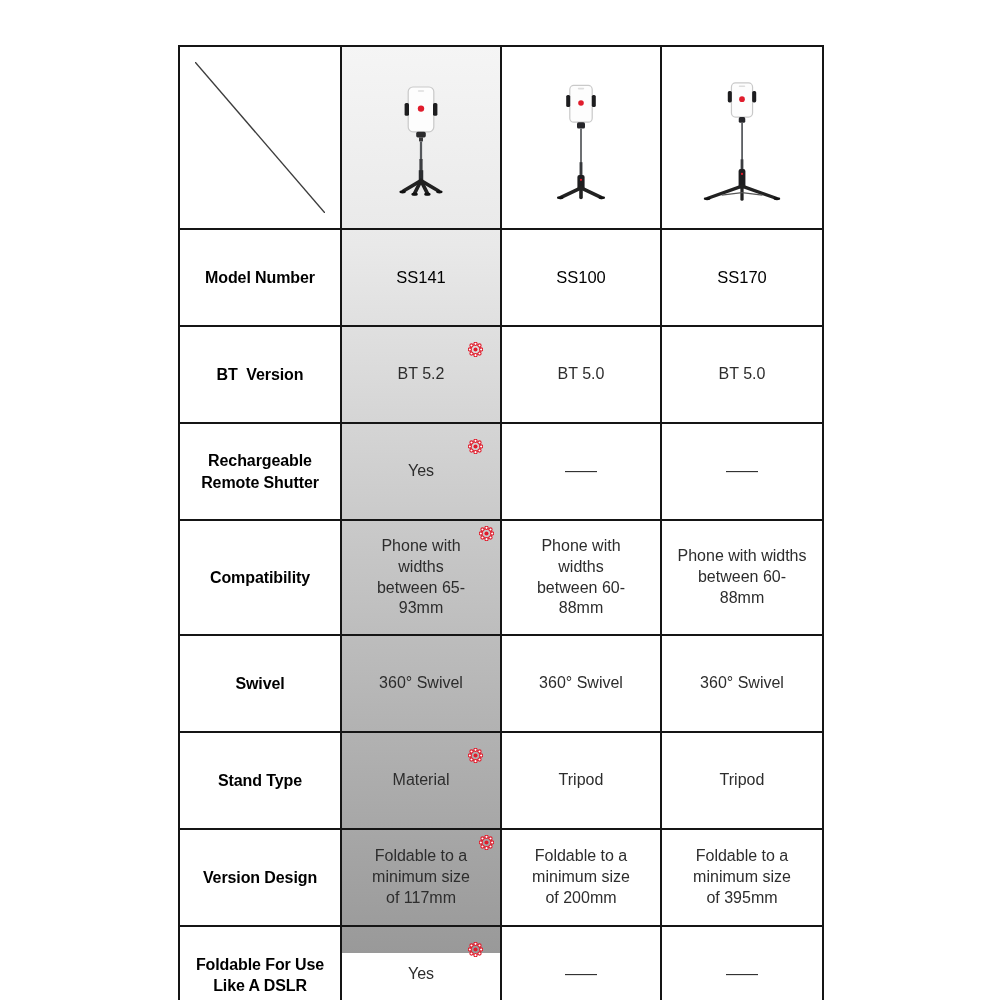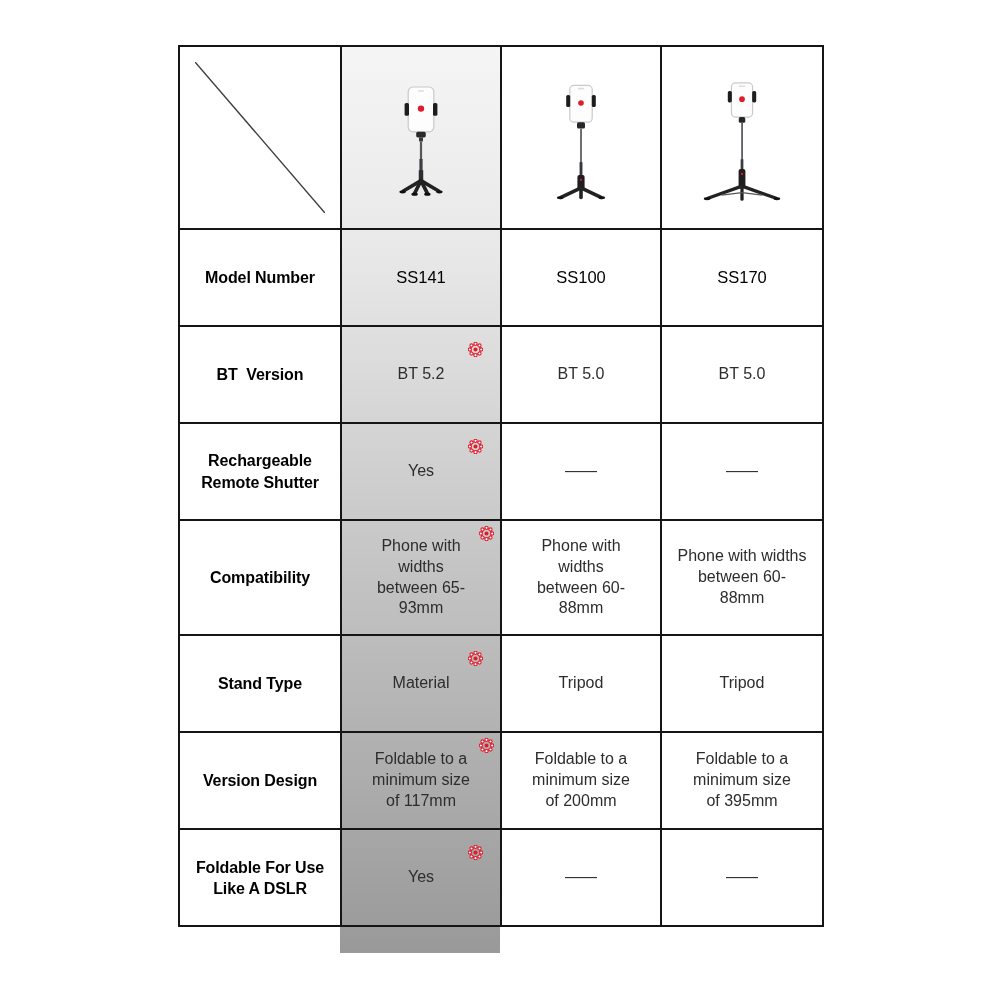--- a/index.html
+++ b/index.html
@@ -246,20 +246,26 @@
     </g>
     <circle cx="7" cy="7" r="1.9" fill="#e01c2c"></circle>
   </svg>
             </span></td>
       <td class="val"><span class="val-t">Phone with widths
 between 60-88mm</span></td>
       <td class="val"><span class="val-t">Phone with widths
 between 60-88mm</span></td>
     </tr>
 
+    <tr class="data-row">
+      <td><span class="lbl-t">Swivel</span></td>
+      <td class="val"><span class="val-t">360° Swivel</span></td>
+      <td class="val"><span class="val-t">360° Swivel</span></td>
+      <td class="val"><span class="val-t">360° Swivel</span></td>
+    </tr>
 
     <tr class="data-row">
       <td><span class="lbl-t">Stand Type</span></td>
       <td class="val"><span class="val-t">Material</span><span class="seal mid">
               <svg viewBox="0 0 14 14" xmlns="http://www.w3.org/2000/svg">
     <circle cx="7" cy="7" r="4.6" fill="none" stroke="#e01c2c" stroke-width="1.2"></circle>
     <g fill="#ffffff" stroke="#e01c2c" stroke-width="1">
       <circle cx="12.3" cy="7" r="1.5"></circle>
       <circle cx="10.75" cy="10.75" r="1.5"></circle>
       <circle cx="7" cy="12.3" r="1.5"></circle>

